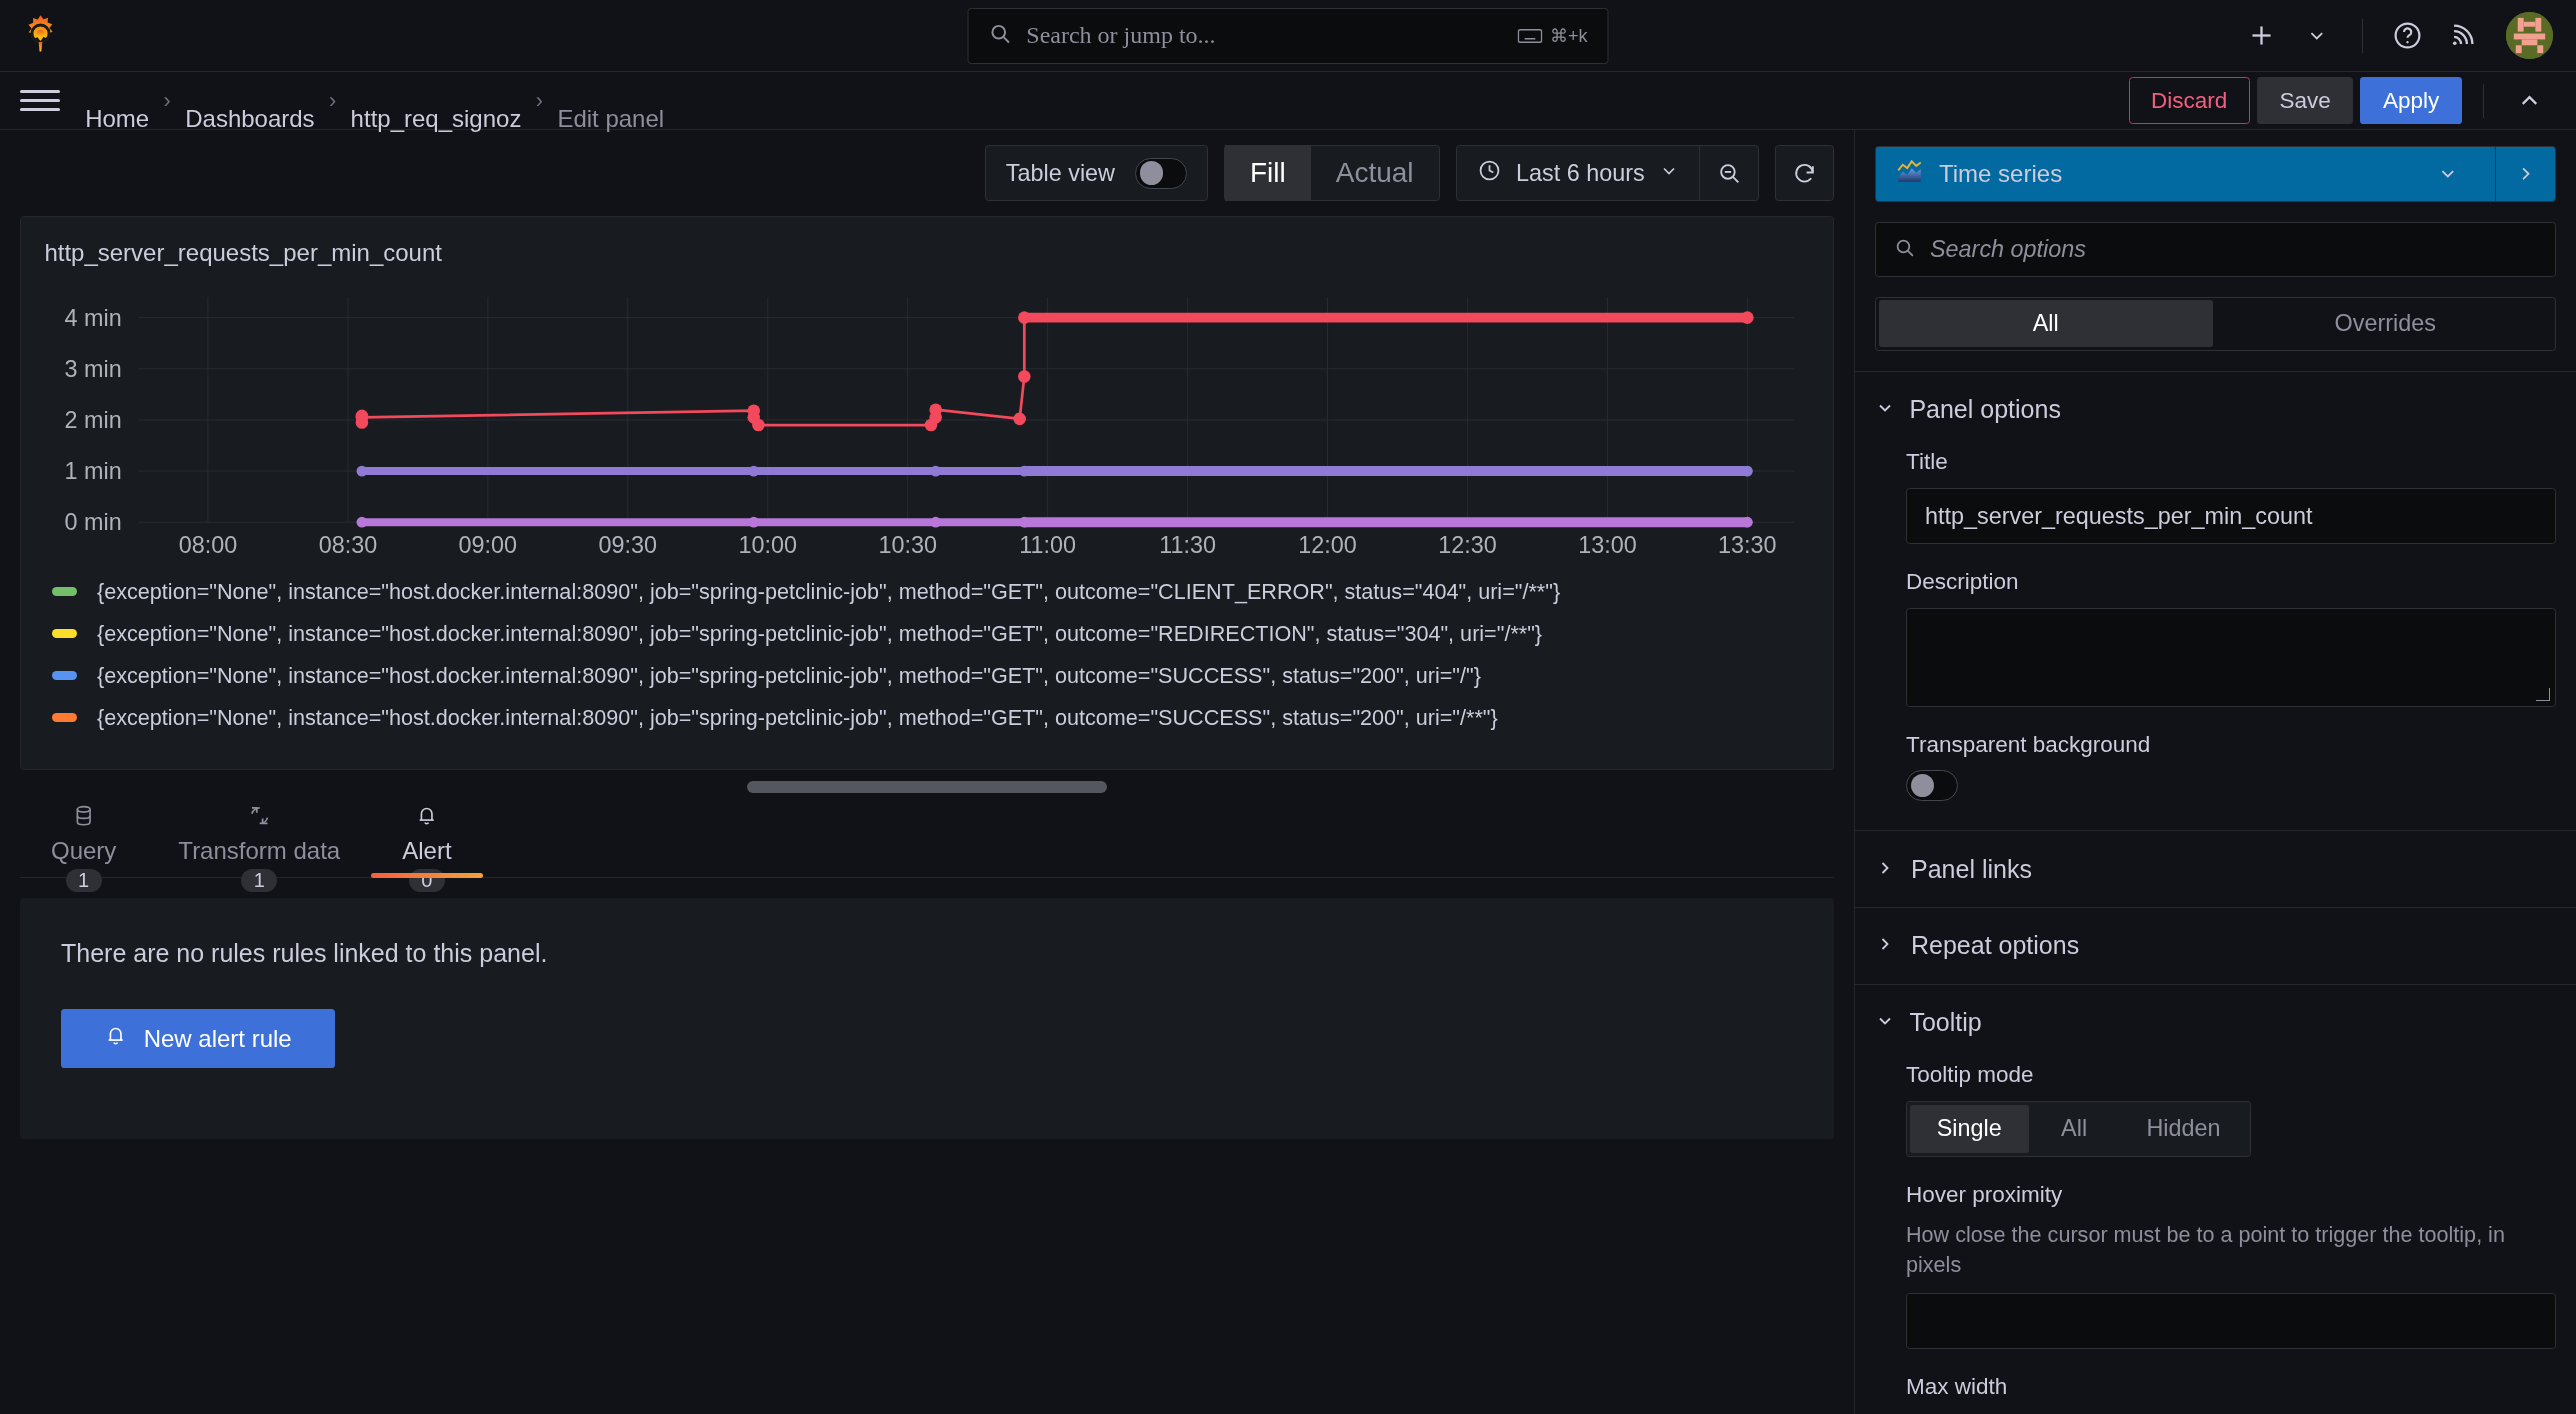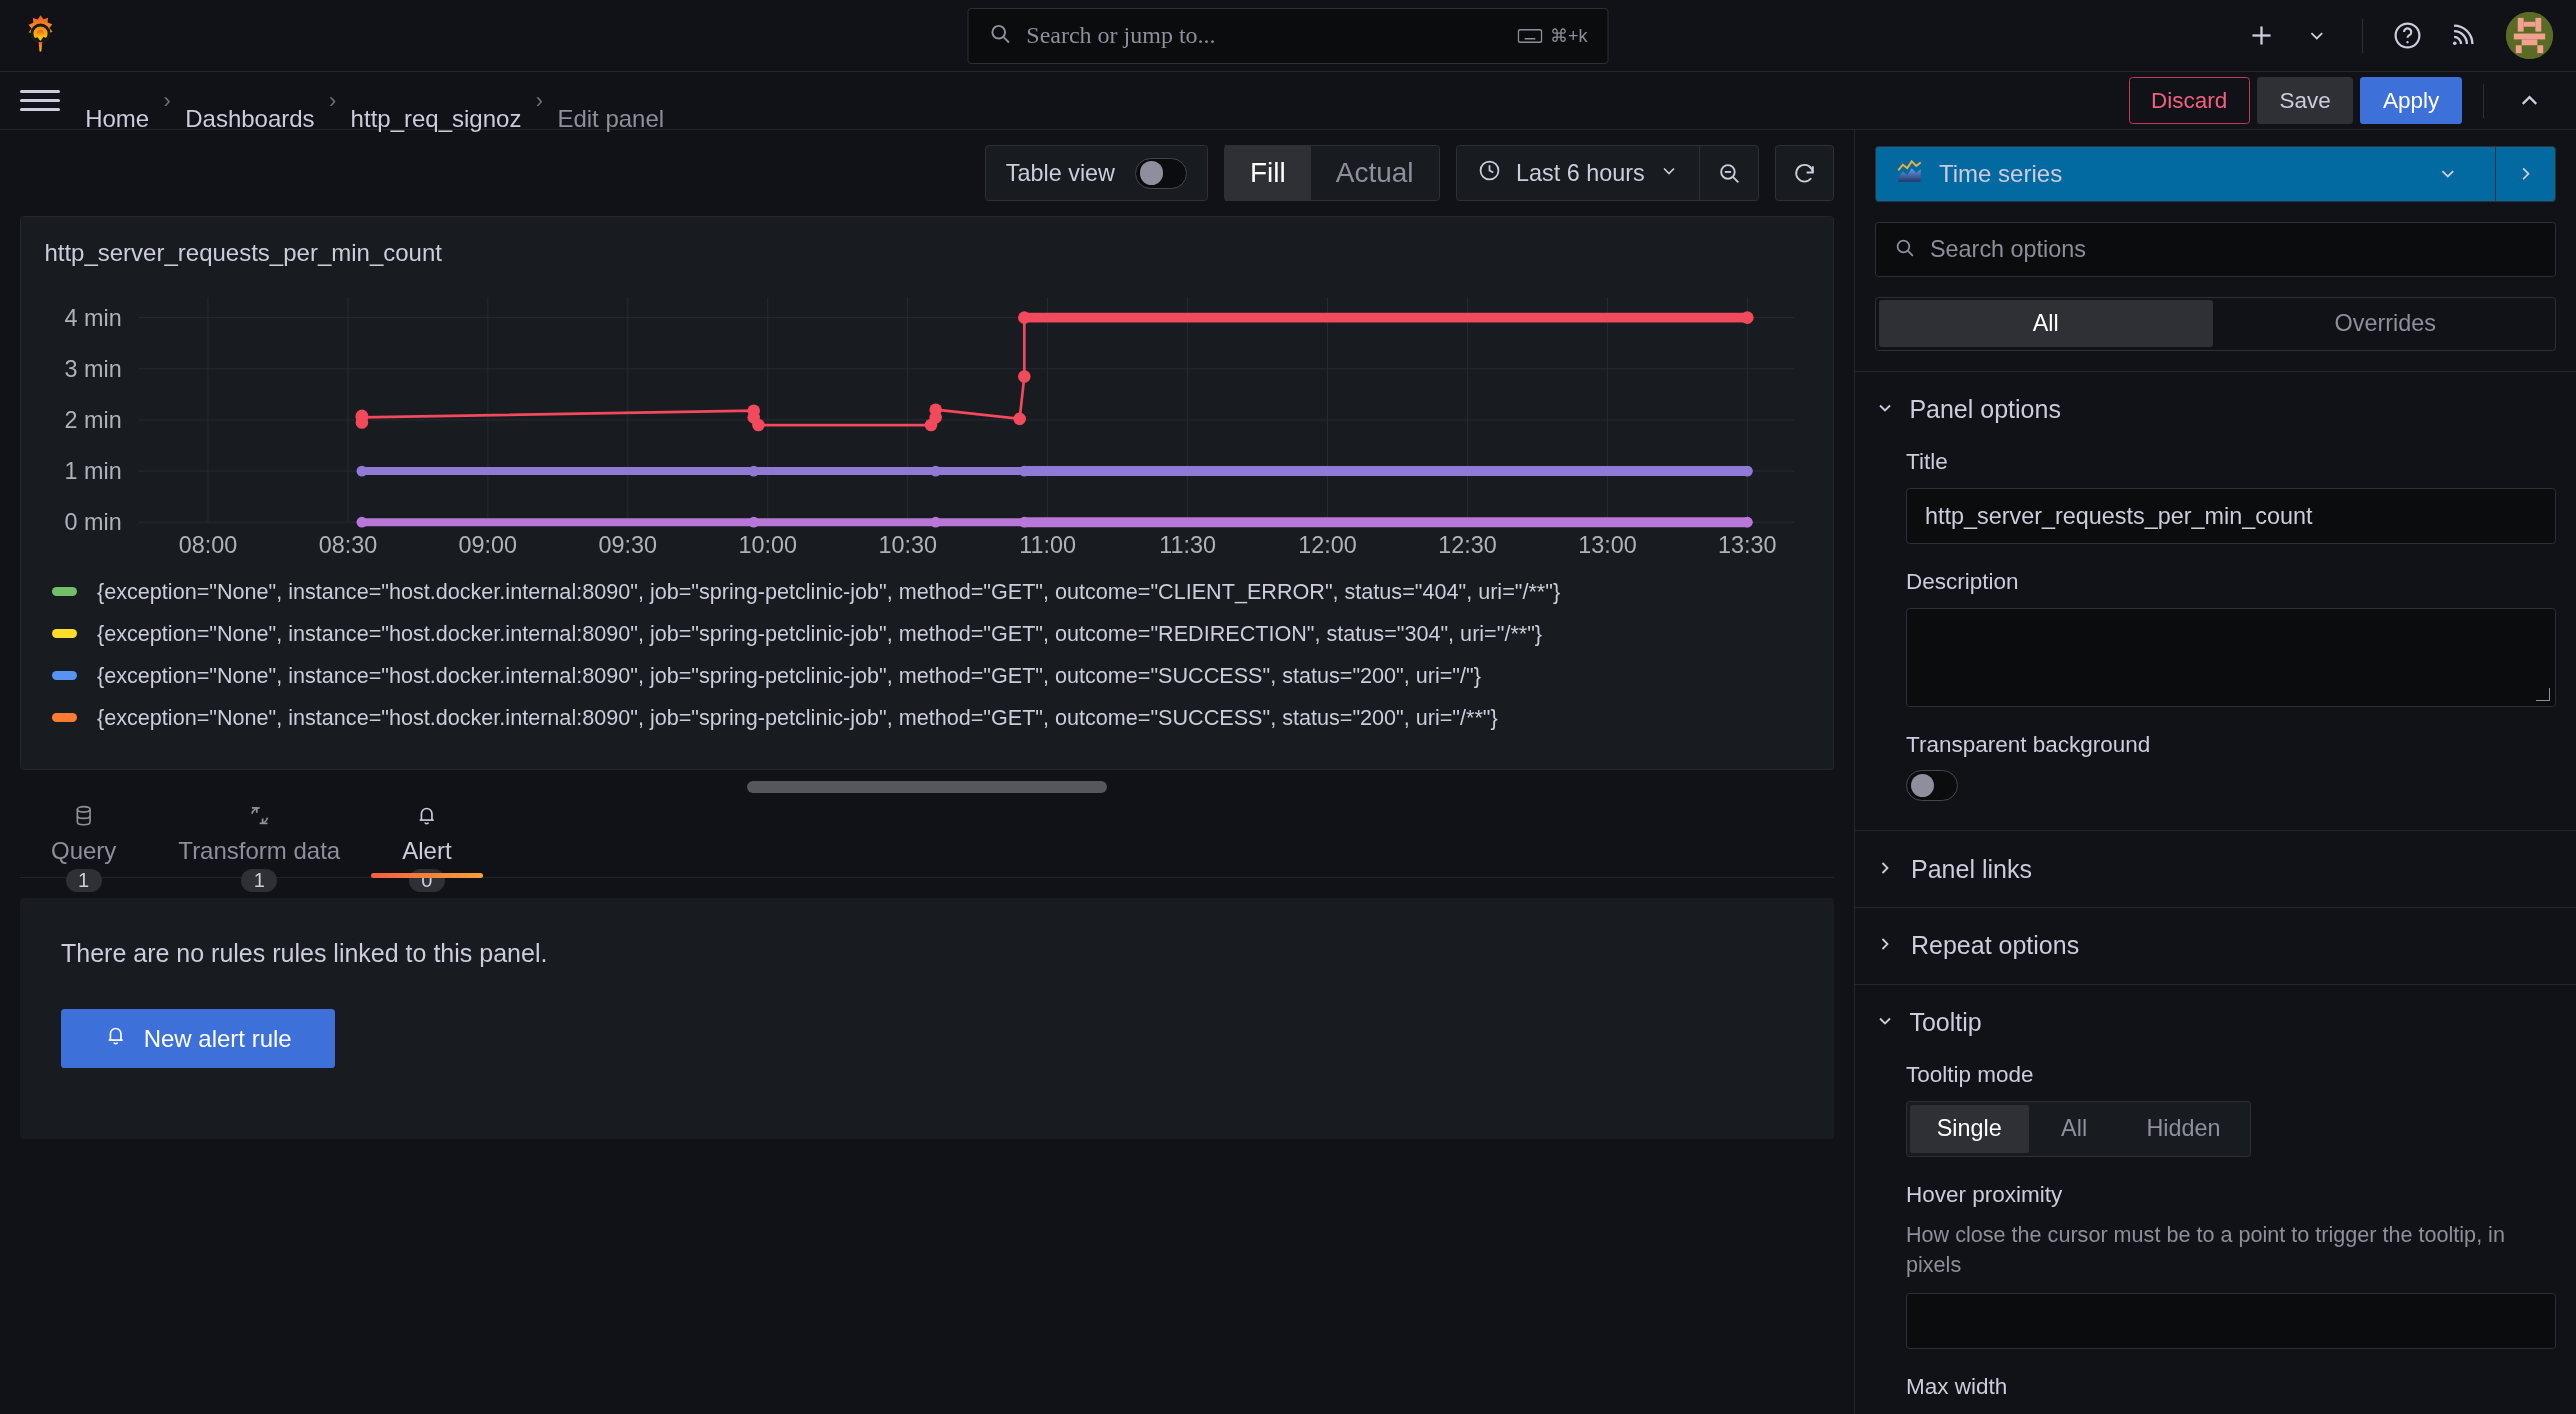--- a/index.html
+++ b/index.html
@@ -162,21 +162,21 @@
     display: flex; align-items: center;
   }
   .viz-main { display: flex; align-items: center; gap: 16px; padding: 0 20px; flex: 1 1 auto; font-size: 24px; color: #ccccdc; }
   .viz-chev { width: 54px; display:flex;align-items:center;justify-content:center; }
   .viz-split { width: 0.9px; height: 56px; background: #2e3036; }
   .viz-next { width: 59px; display:flex;align-items:center;justify-content:center; }
 
   .optsearch {
     margin: 20px; height: 56px; background: #0b0c0e;
     border: 0.9px solid #2e3036; border-radius: 3.6px;
-    display: flex; align-items: center; gap: 14.4px; padding: 0 18px;
+    display: flex; align-items: center; gap: 14.4px; padding: 0 18px; font-style: italic;
   }
   .optsearch .ph { font-size: 23.4px; color: #8e8e9c; }
   .alltabs {
     margin: 0 20px; height: 56px; border: 0.9px solid #2e3036; border-radius: 3.6px;
     display: flex; align-items: stretch;
   }
   .alltabs .opt {
     flex: 1 1 50%; display:flex; align-items:center; justify-content:center;
     font-size: 23.4px; color: #8e8e9c; cursor: pointer; margin: 2.7px; border-radius: 2.7px;
   }

